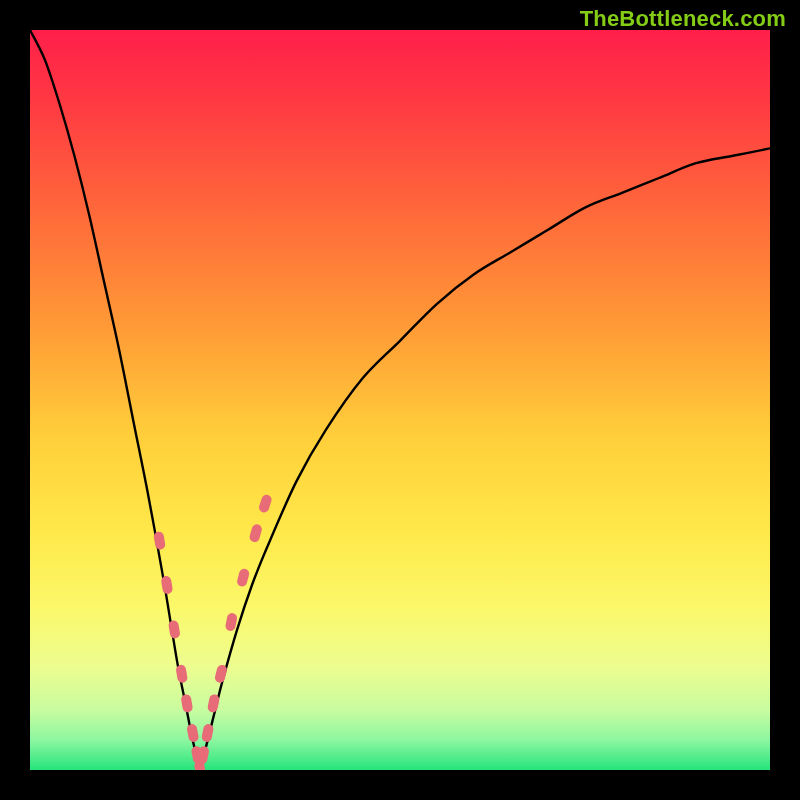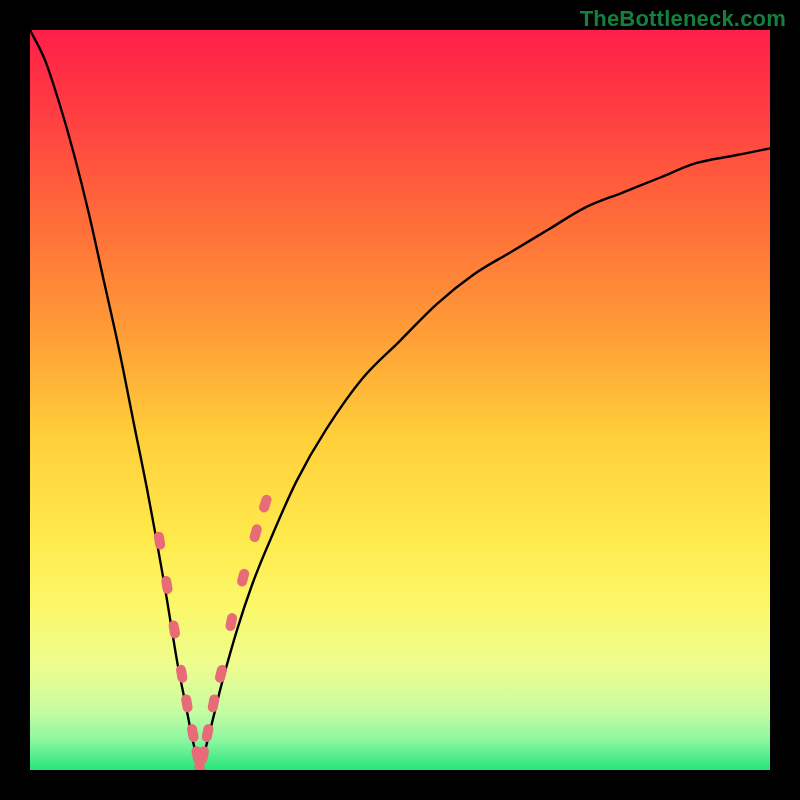--- a/index.html
+++ b/index.html
@@ -33,21 +33,21 @@
     width: 100%;
     height: 100%;
   }
   .watermark {
     position: absolute;
     top: 6px;
     right: 14px;
     font-family: Arial, Helvetica, sans-serif;
     font-size: 22px;
     font-weight: 600;
-    color: #15803d;
+    color: #84cc16;
     letter-spacing: 0.2px;
     user-select: none;
   }
   svg.curve {
     position: absolute;
     left: 0;
     top: 0;
     width: 100%;
     height: 100%;
   }

